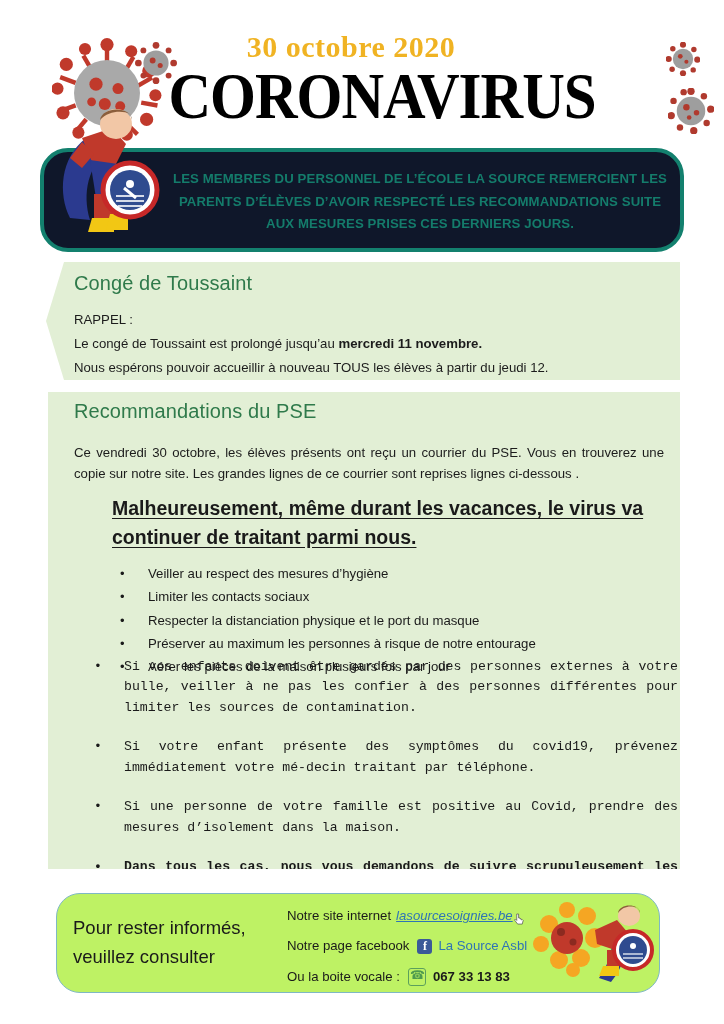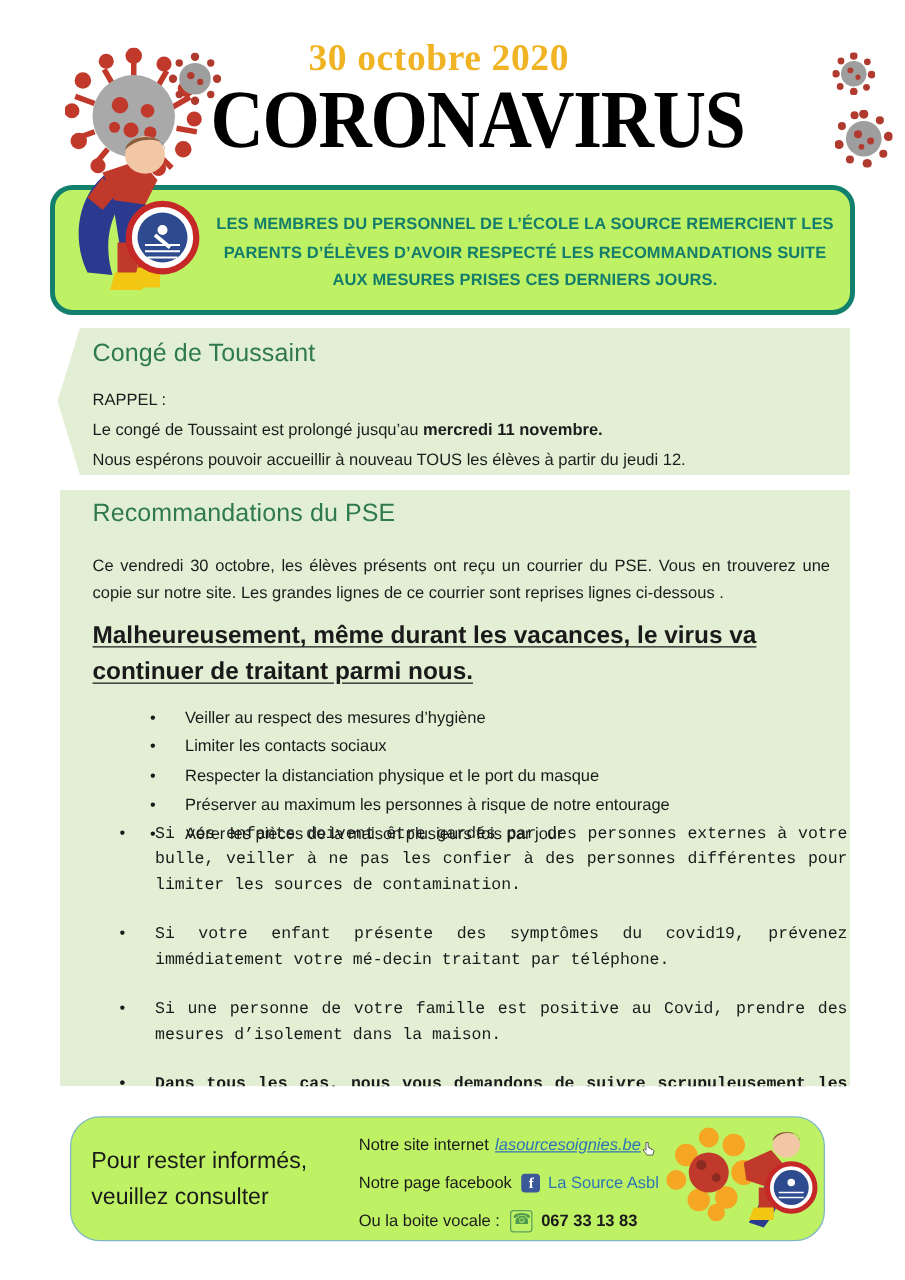--- a/index.html
+++ b/index.html
@@ -27,21 +27,21 @@
     text-align:center;padding-left:40px;box-sizing:border-box;
     font-family:"Liberation Serif", serif;
     font-weight:bold;font-size:59px;color:#000;
     letter-spacing:-1px;line-height:1;
     transform:scaleY(1.12);transform-origin:top center;
   }
 
   
   .banner{
     position:absolute;left:40px;top:148px;width:644px;height:104px;
-    border:4px solid #13806E;border-radius:18px;background:#bef264;
+    border:4px solid #13806E;border-radius:28px;background:#0f172a;
     box-sizing:border-box;
   }
   .banner-text{
     position:absolute;left:120px;top:16px;width:512px;
     text-align:center;color:#147C6B;
     font-size:13.2px;line-height:22.5px;font-weight:600;
     letter-spacing:.1px;
   }
 
   
@@ -72,21 +72,21 @@
 
   
   .p2-title{position:absolute;left:28px;top:8px;}
   .p2-intro{position:absolute;left:28px;top:50px;width:590px;text-align:justify;line-height:1.62;}
   .p2-strong{
     position:absolute;left:28px;top:102px;width:598px;
     font-size:19.5px;font-weight:bold;line-height:1.47;
     text-decoration:underline;text-underline-offset:3px;
     text-align:justify;
   }
-  .p2-strong span{display:block;}
+  .p2-strong span{display:block;margin-left:38px;}
 
   .sublist{position:absolute;left:74px;top:172px;width:560px;}
   .sublist li{margin:0;padding:0 0 3.5px 0;font-size:13.2px;line-height:1.5;}
   .sublist{padding-left:28px;margin:0;list-style:none;}
   .sublist li::before{
     content:"\2022";position:absolute;left:0;margin-left:-28px;font-size:13px;
   }
   .sublist li{position:relative;}
 
   .mainlist{position:absolute;left:28px;top:265px;width:604px;margin:0;padding:0;list-style:none;font-family:Liberation Mono, monospace;}

